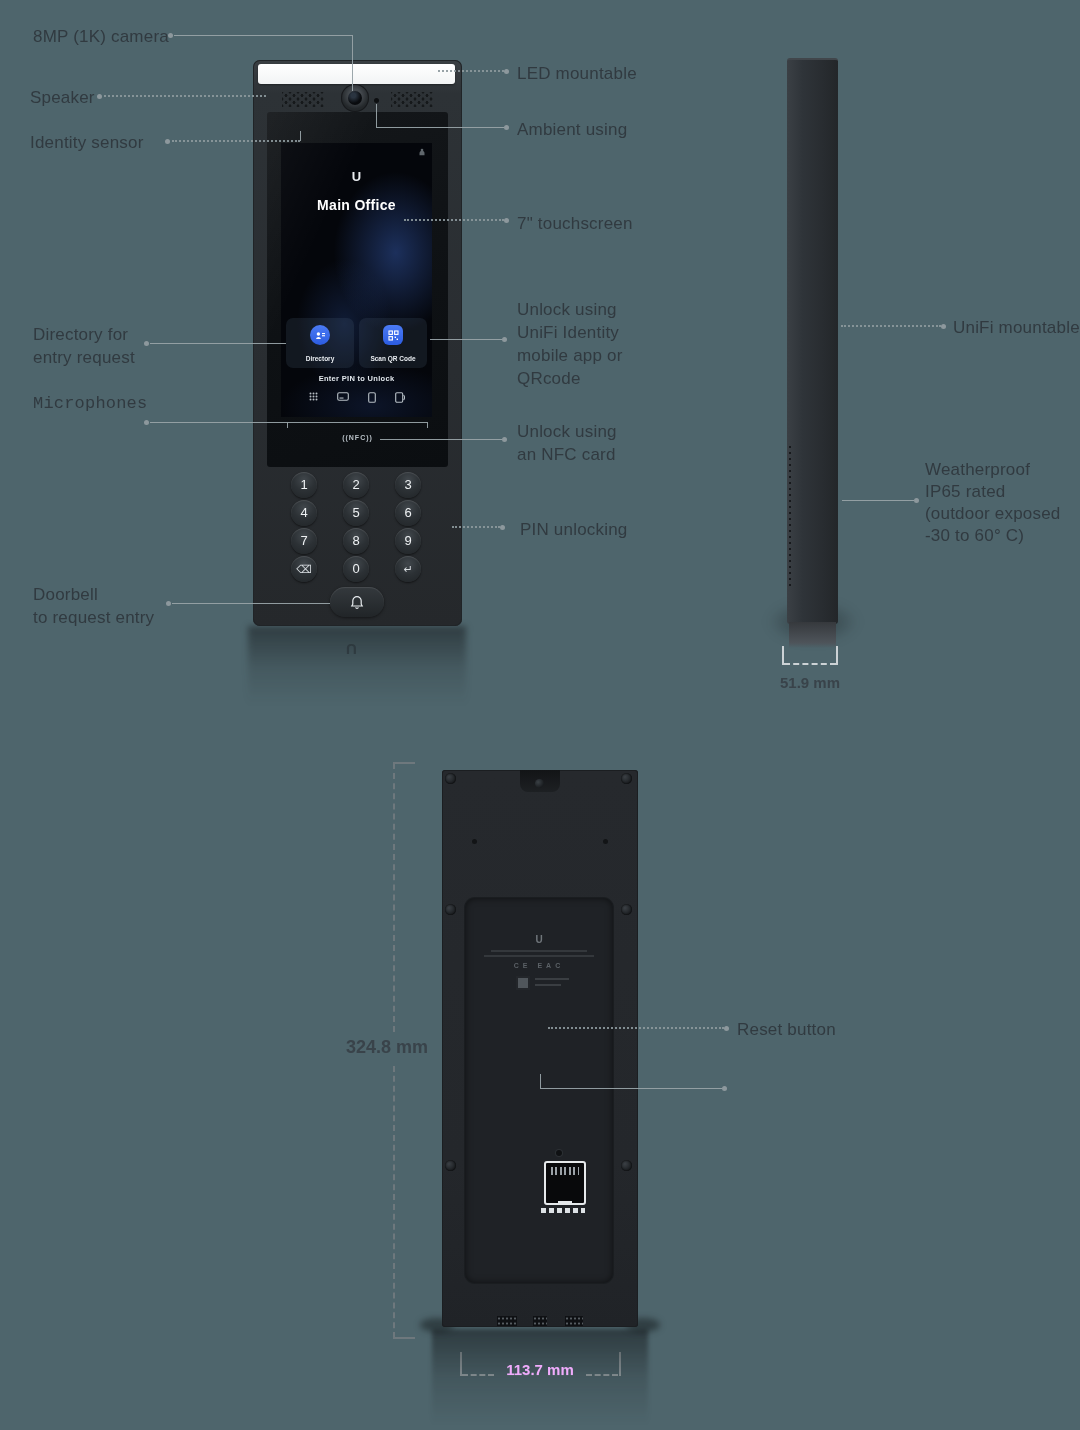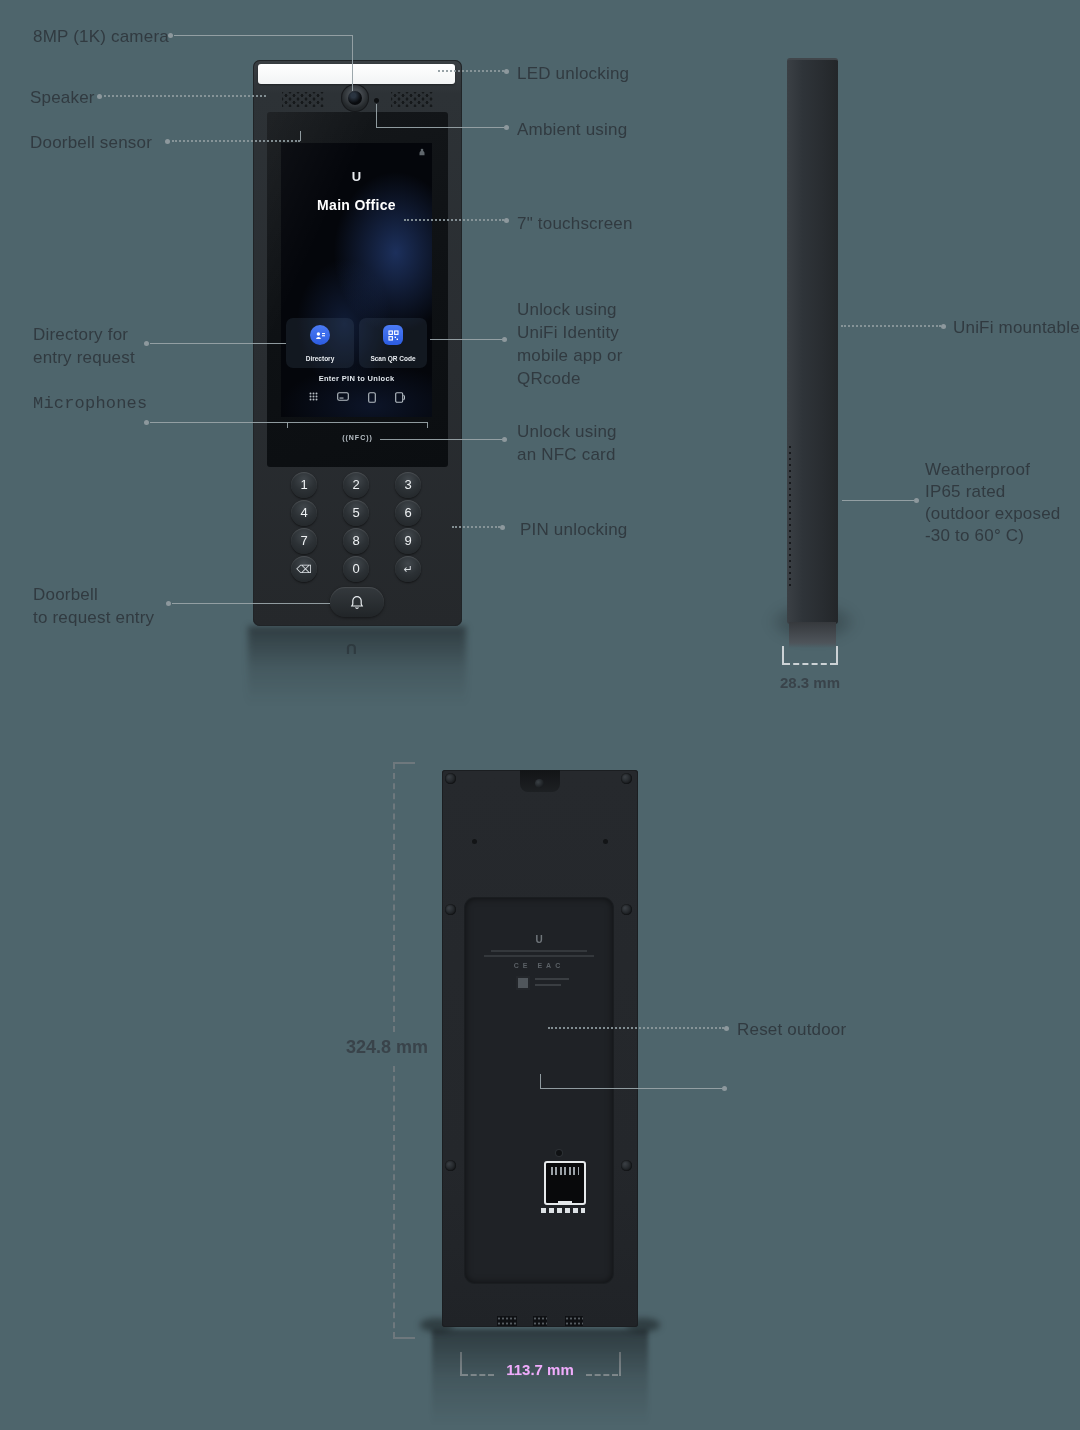--- a/index.html
+++ b/index.html
@@ -233,21 +233,21 @@
         </svg>
     </div>
   </div>
 
   <div class="side-shadow"></div>
   <div class="side"></div>
   <div class="side-foot"></div>
   <div class="brkv-w" style="left:782px;top:646px;height:19px;"></div>
   <div class="brkv-w" style="left:836px;top:646px;height:19px;"></div>
   <div class="brkh-w" style="left:784px;top:663px;width:52px;"></div>
-  <div class="dim" style="left:767px;top:674px;width:86px;">28.3 mm</div>
+  <div class="dim" style="left:767px;top:674px;width:86px;">51.9 mm</div>
 
   <div class="back-refl"></div>
   <div class="wing" style="left:420px;"></div>
   <div class="wing" style="left:626px;"></div>
 
   <div class="back">
     <div class="notch">
         <i></i>
       </div>
     <div class="bscrew" style="left:3px;top:3px;"></div>
@@ -344,39 +344,39 @@
 
   <div class="ln-d" style="left:548px;top:1027px;width:176px;"></div>
   <div class="dot" style="left:724px;top:1026px;"></div>
 
   <div class="vln" style="left:540px;top:1074px;height:14px;z-index:7;"></div>
   <div class="ln" style="left:540px;top:1088px;width:182px;"></div>
   <div class="dot" style="left:722px;top:1086px;"></div>
 
   <div class="lbl" style="left:33px;top:25px;">8MP (1K) camera</div>
   <div class="lbl" style="left:30px;top:86px;">Speaker</div>
-  <div class="lbl" style="left:30px;top:131px;">Doorbell sensor</div>
+  <div class="lbl" style="left:30px;top:131px;">Identity sensor</div>
   <div class="lbl" style="left:33px;top:323px;">Directory for
 entry request</div>
   <div class="lbl" style="left:33px;top:392px;font-family:Liberation Mono, monospace;">Microphones</div>
   <div class="lbl" style="left:33px;top:583px;">Doorbell
 to request entry</div>
 
-  <div class="lbl" style="left:517px;top:62px;">LED unlocking</div>
+  <div class="lbl" style="left:517px;top:62px;">LED mountable</div>
   <div class="lbl" style="left:517px;top:118px;">Ambient using</div>
   <div class="lbl" style="left:517px;top:212px;">7" touchscreen</div>
   <div class="lbl" style="left:517px;top:298px;">Unlock using
 UniFi Identity
 mobile app or
 QRcode</div>
   <div class="lbl" style="left:517px;top:420px;">Unlock using
 an NFC card</div>
   <div class="lbl" style="left:520px;top:518px;">PIN unlocking</div>
 
   <div class="lbl" style="left:953px;top:316px;">UniFi mountable</div>
   <div class="lbl" style="left:925px;top:459px;line-height:22px;">Weatherproof
 IP65 rated
 (outdoor exposed
 -30 to 60° C)</div>
 
-  <div class="lbl" style="left:737px;top:1018px;">Reset outdoor</div>
+  <div class="lbl" style="left:737px;top:1018px;">Reset button</div>
 
 </div>
 
 </body></html>

